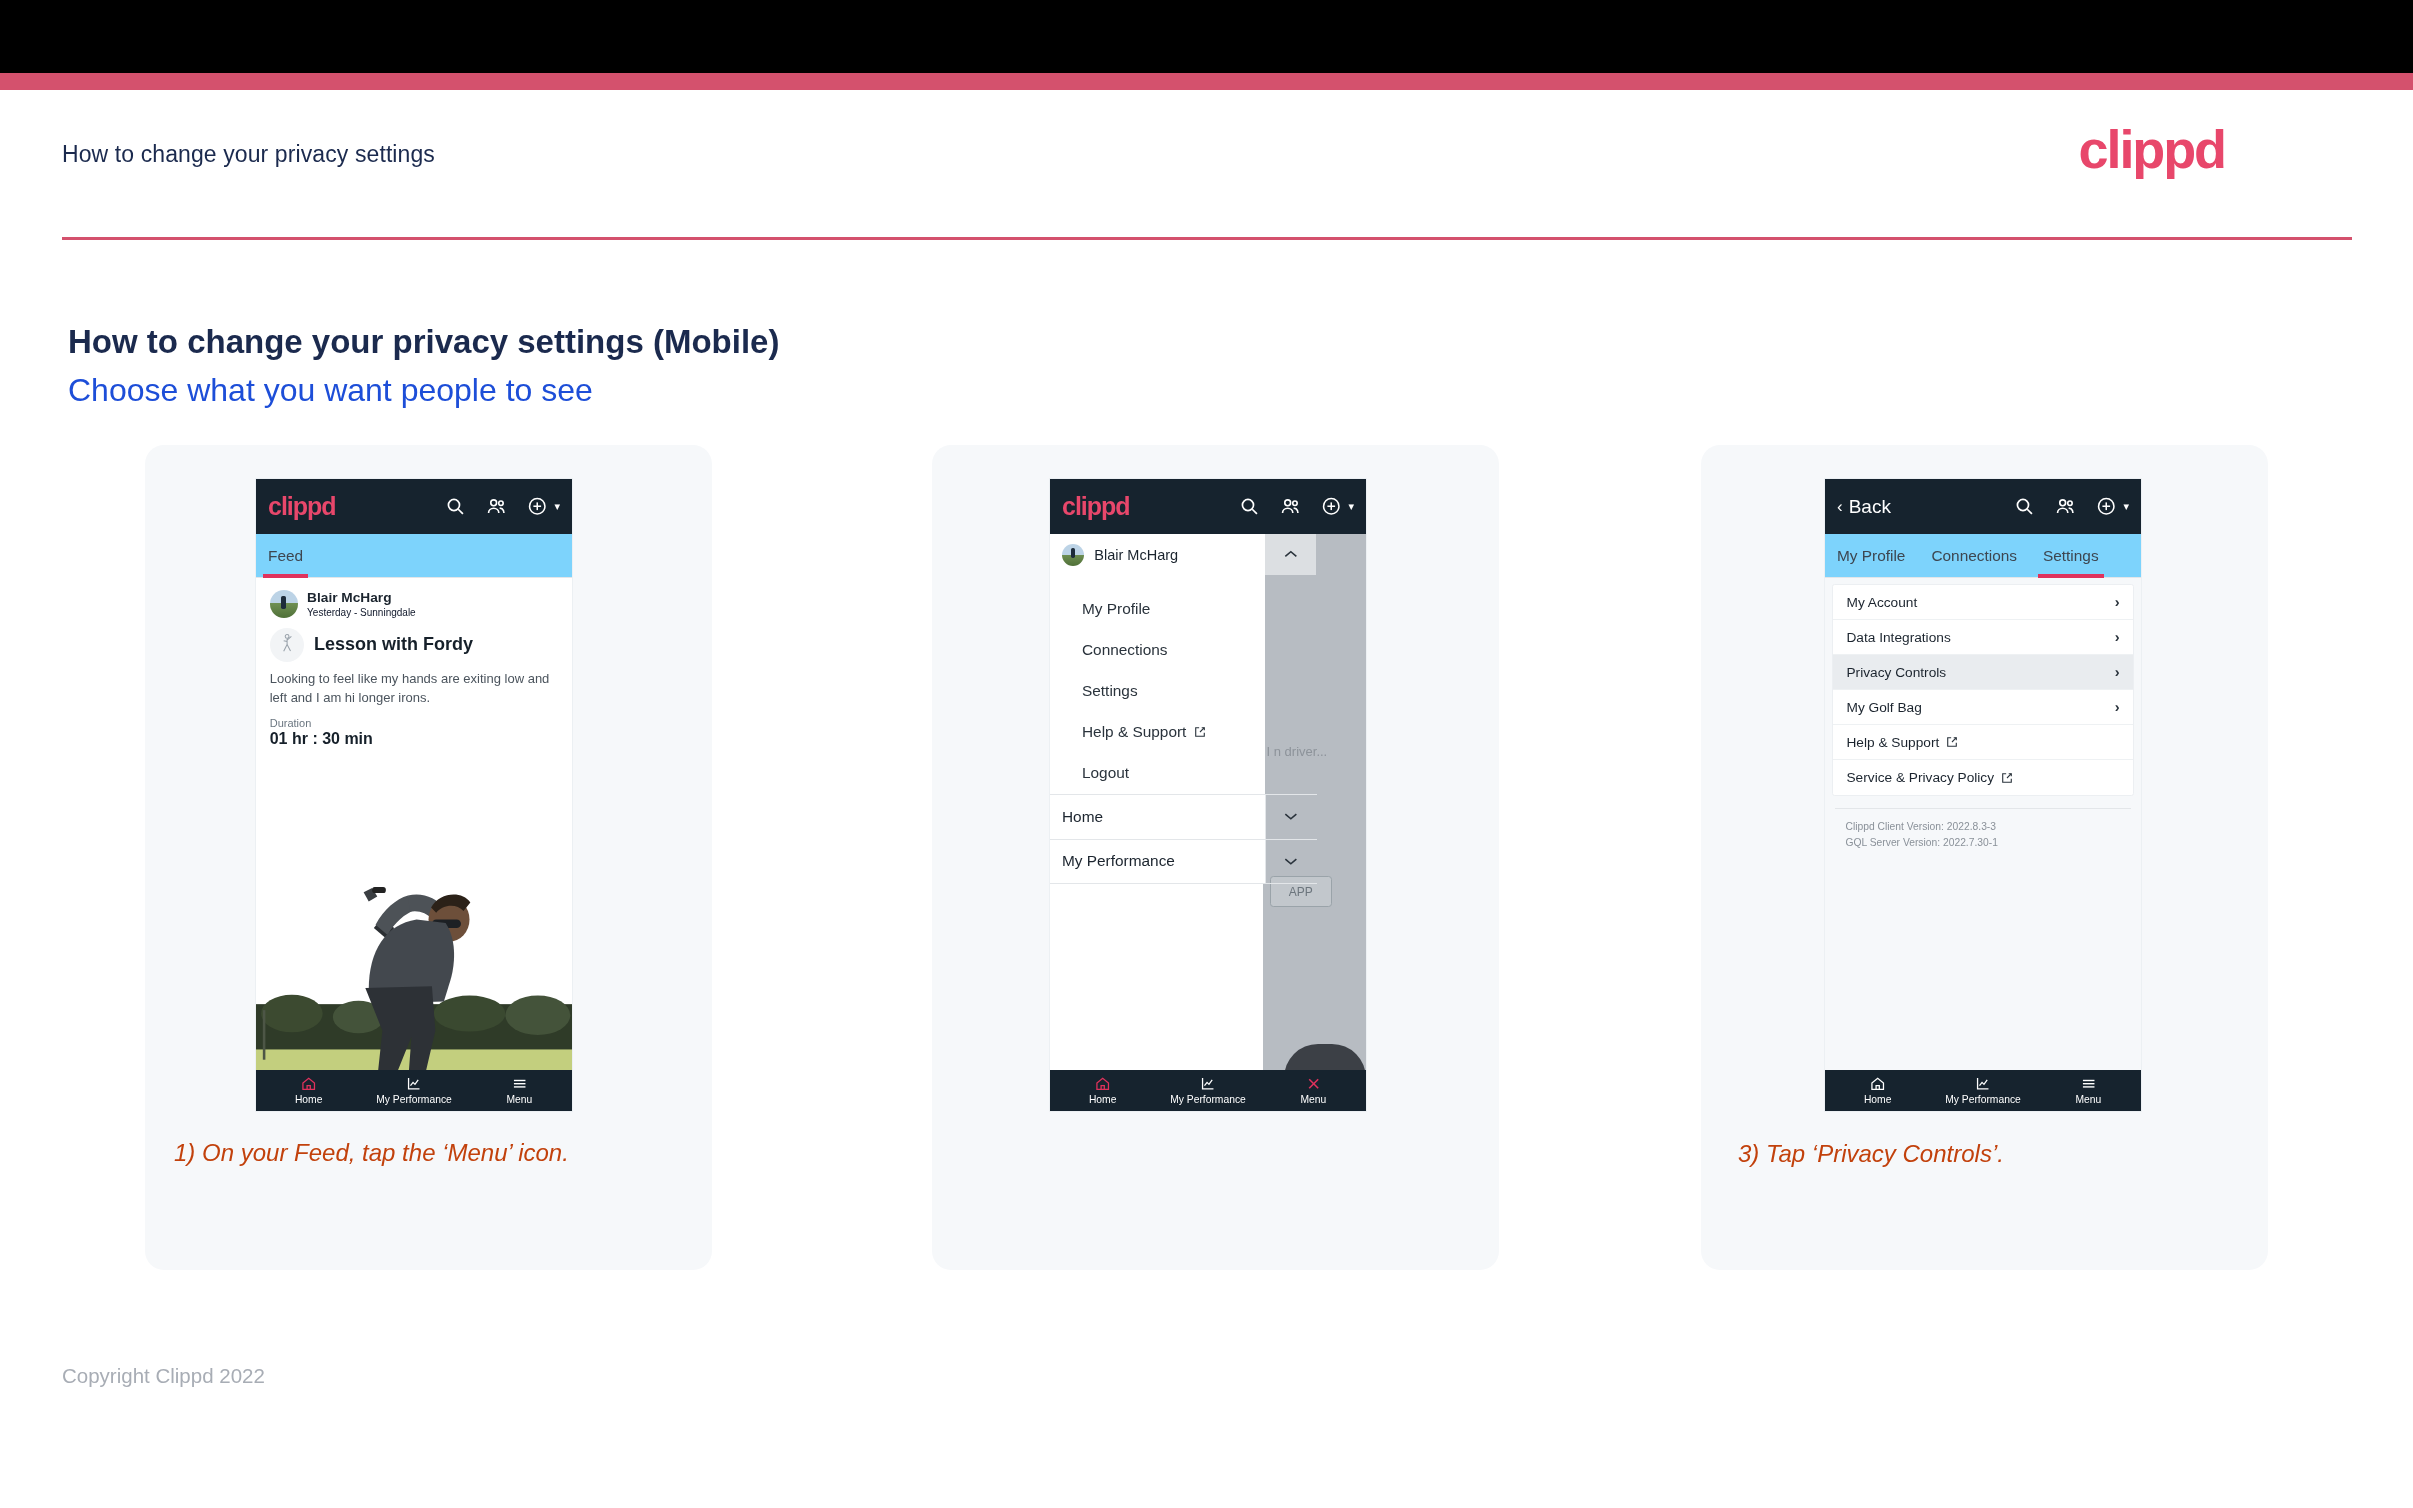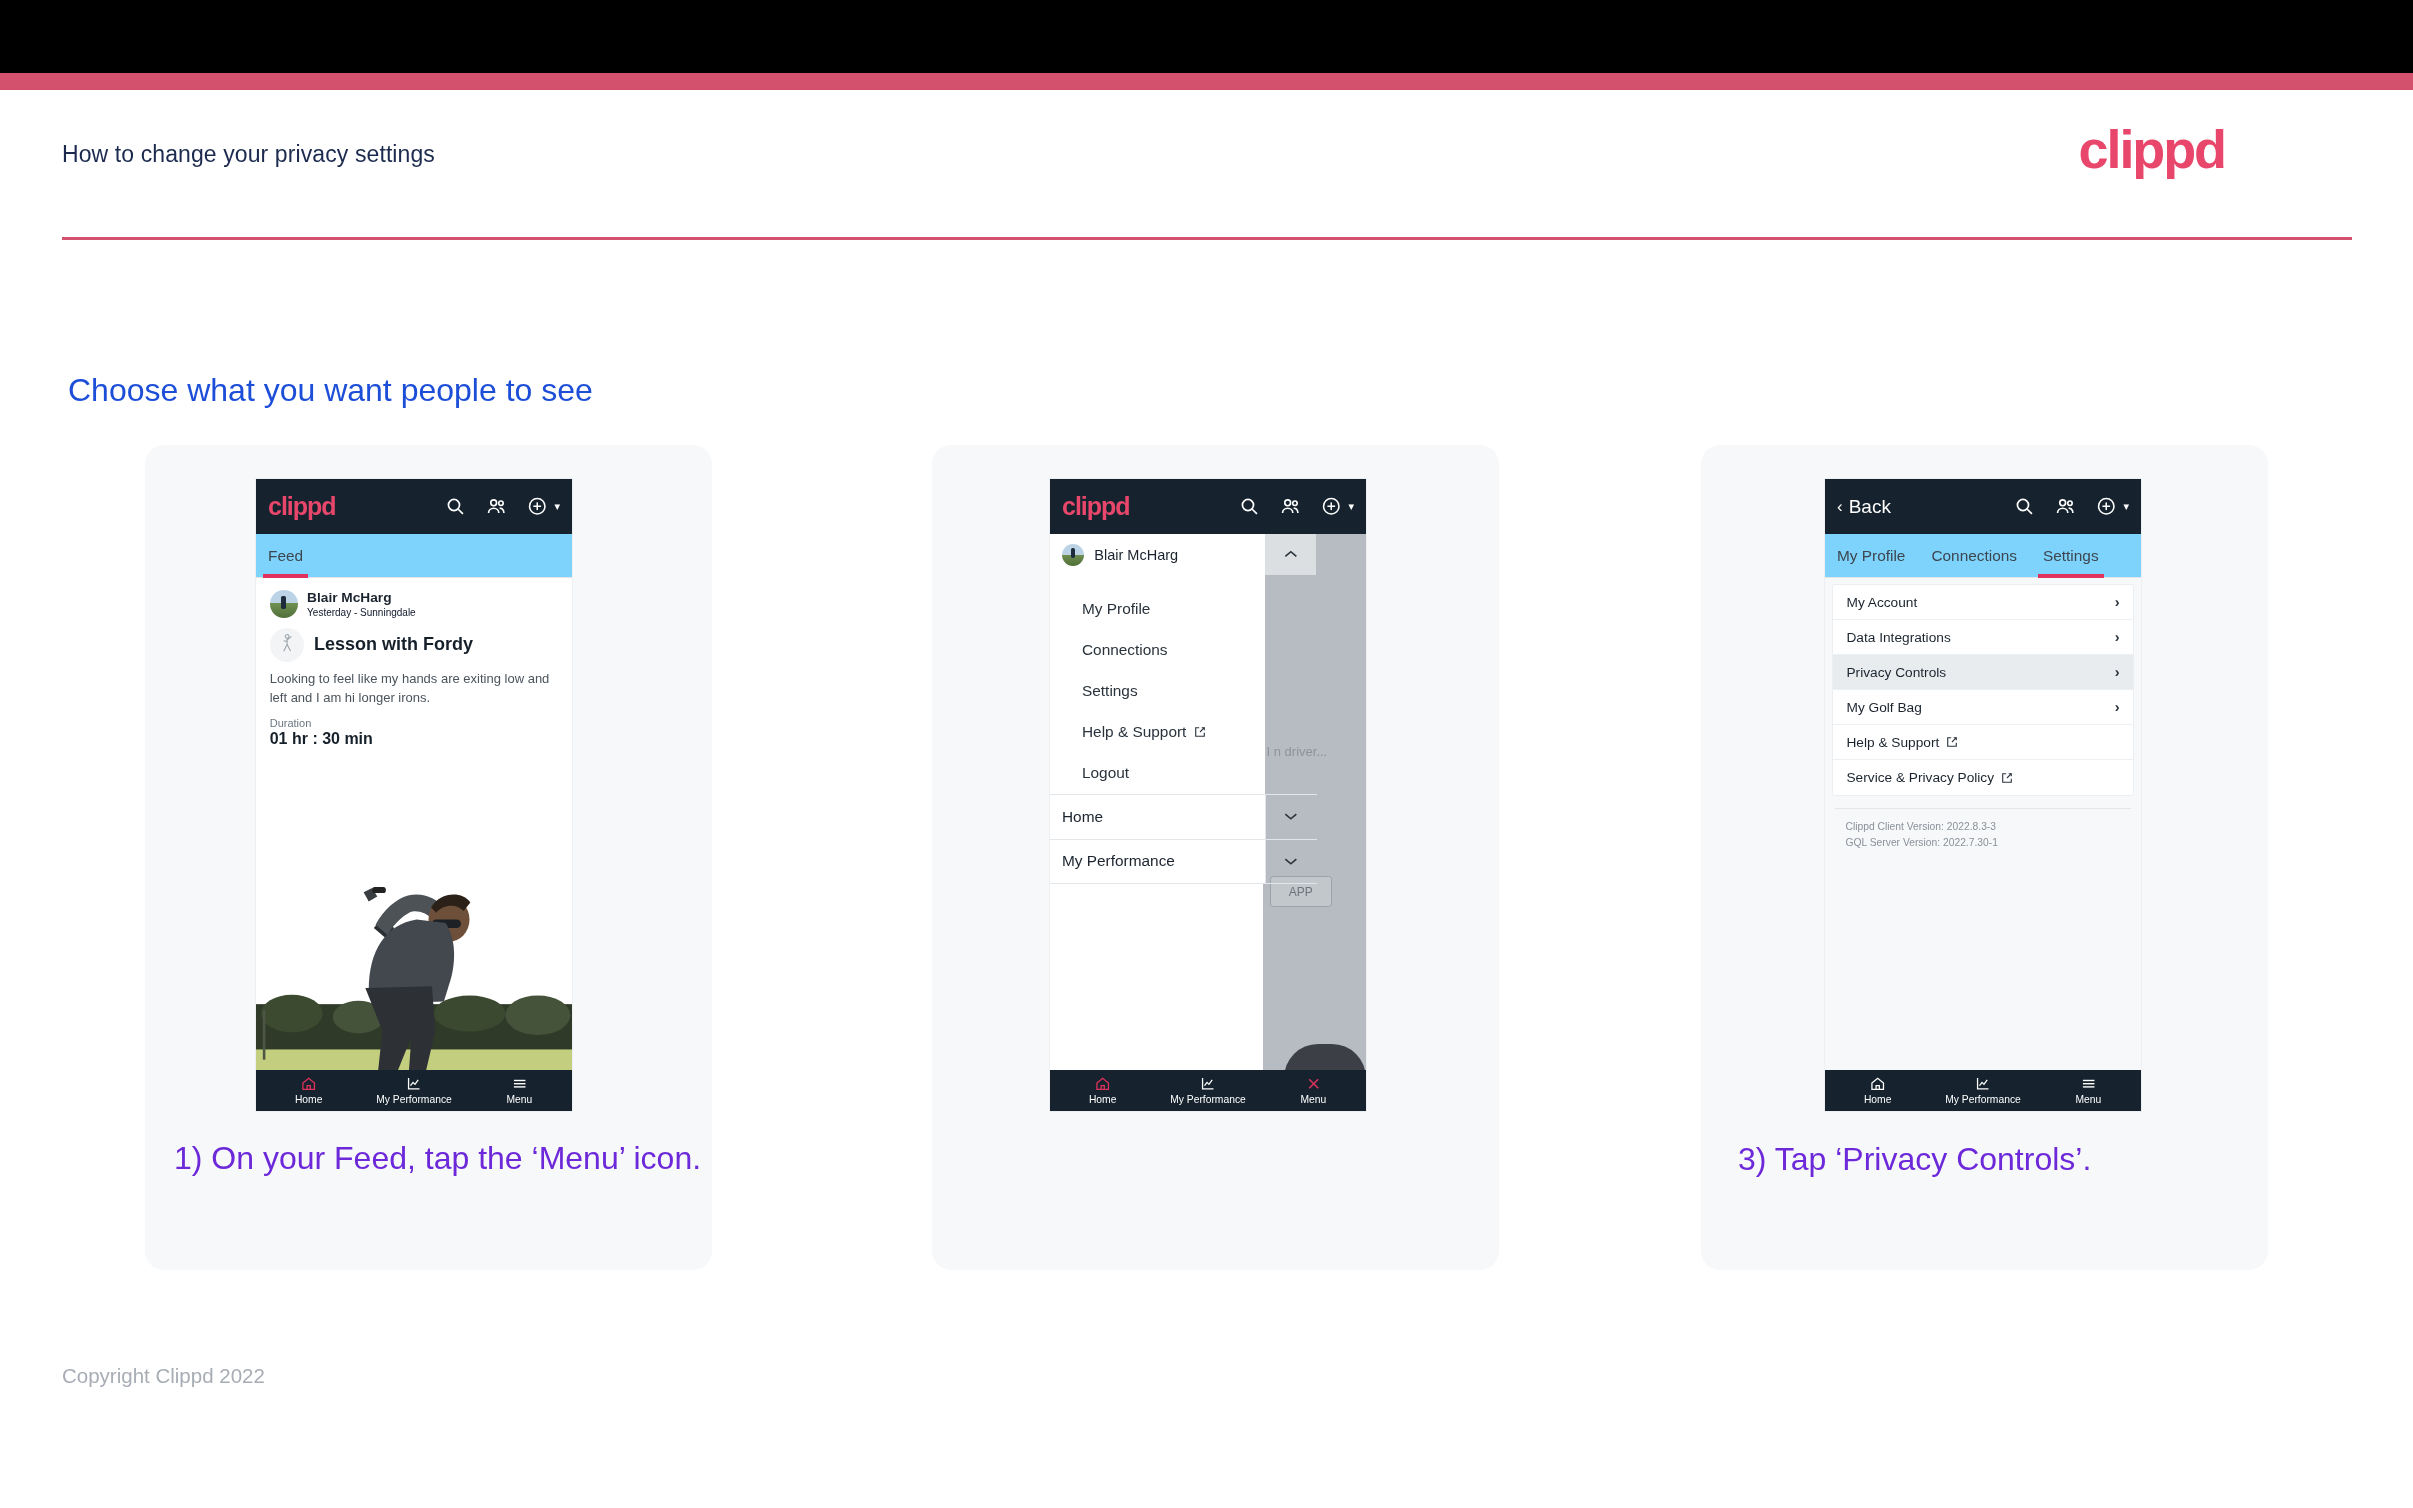--- a/index.html
+++ b/index.html
@@ -41,22 +41,23 @@
   
   .card {
     position:absolute; top:445px; width:567px; height:825px;
     background:#f6f8fa; border-radius:19px;
   }
   #card-1 { left:145px; }
   #card-2 { left:932px; }
   #card-3 { left:1701px; }
 
   .caption {
-    position:absolute; font-size:32px; color:#6d28d9; line-height:1.32;
+    position:absolute; font-size:24px; color:#c2410c; line-height:1.32;
     width:530px;
+    font-style:italic;
   }
   #cap-1 { left:174px; top:1137px; }
   #cap-2 { left:966px; top:1137px; }
   #cap-3 { left:1738px; top:1138px; }
 
   
   .phone { position:absolute; background:#ffffff; overflow:hidden; box-shadow:0 0 0 0.9px #eceff2; }
   #phone-1 { left:256px; top:479px; width:316px; height:632px; }
   #phone-2 { left:1050px; top:479px; width:316px; height:632px; }
   #phone-3 { left:1825px; top:479px; width:316px; height:632px; }
@@ -152,20 +153,21 @@
 
   <div class="topbar-black"></div>
   <div class="topbar-pink"></div>
 
   <div class="header">
     <div class="header-title">How to change your privacy settings</div>
     <div class="brand-logo">clippd</div>
   </div>
   <div class="header-rule"></div>
 
+  <div class="title-main">How to change your privacy settings (Mobile)</div>
   <div class="title-sub">Choose what you want people to see</div>
 
   <div class="card" id="card-1"></div>
 
   <div class="phone" id="phone-1">
     <div class="app-bar">
       <div class="app-logo">clippd</div>
       <div class="app-bar-icons">
         <span class="ic">
             <svg viewBox="0 0 24 24" fill="none" stroke="#fff" stroke-width="2">

